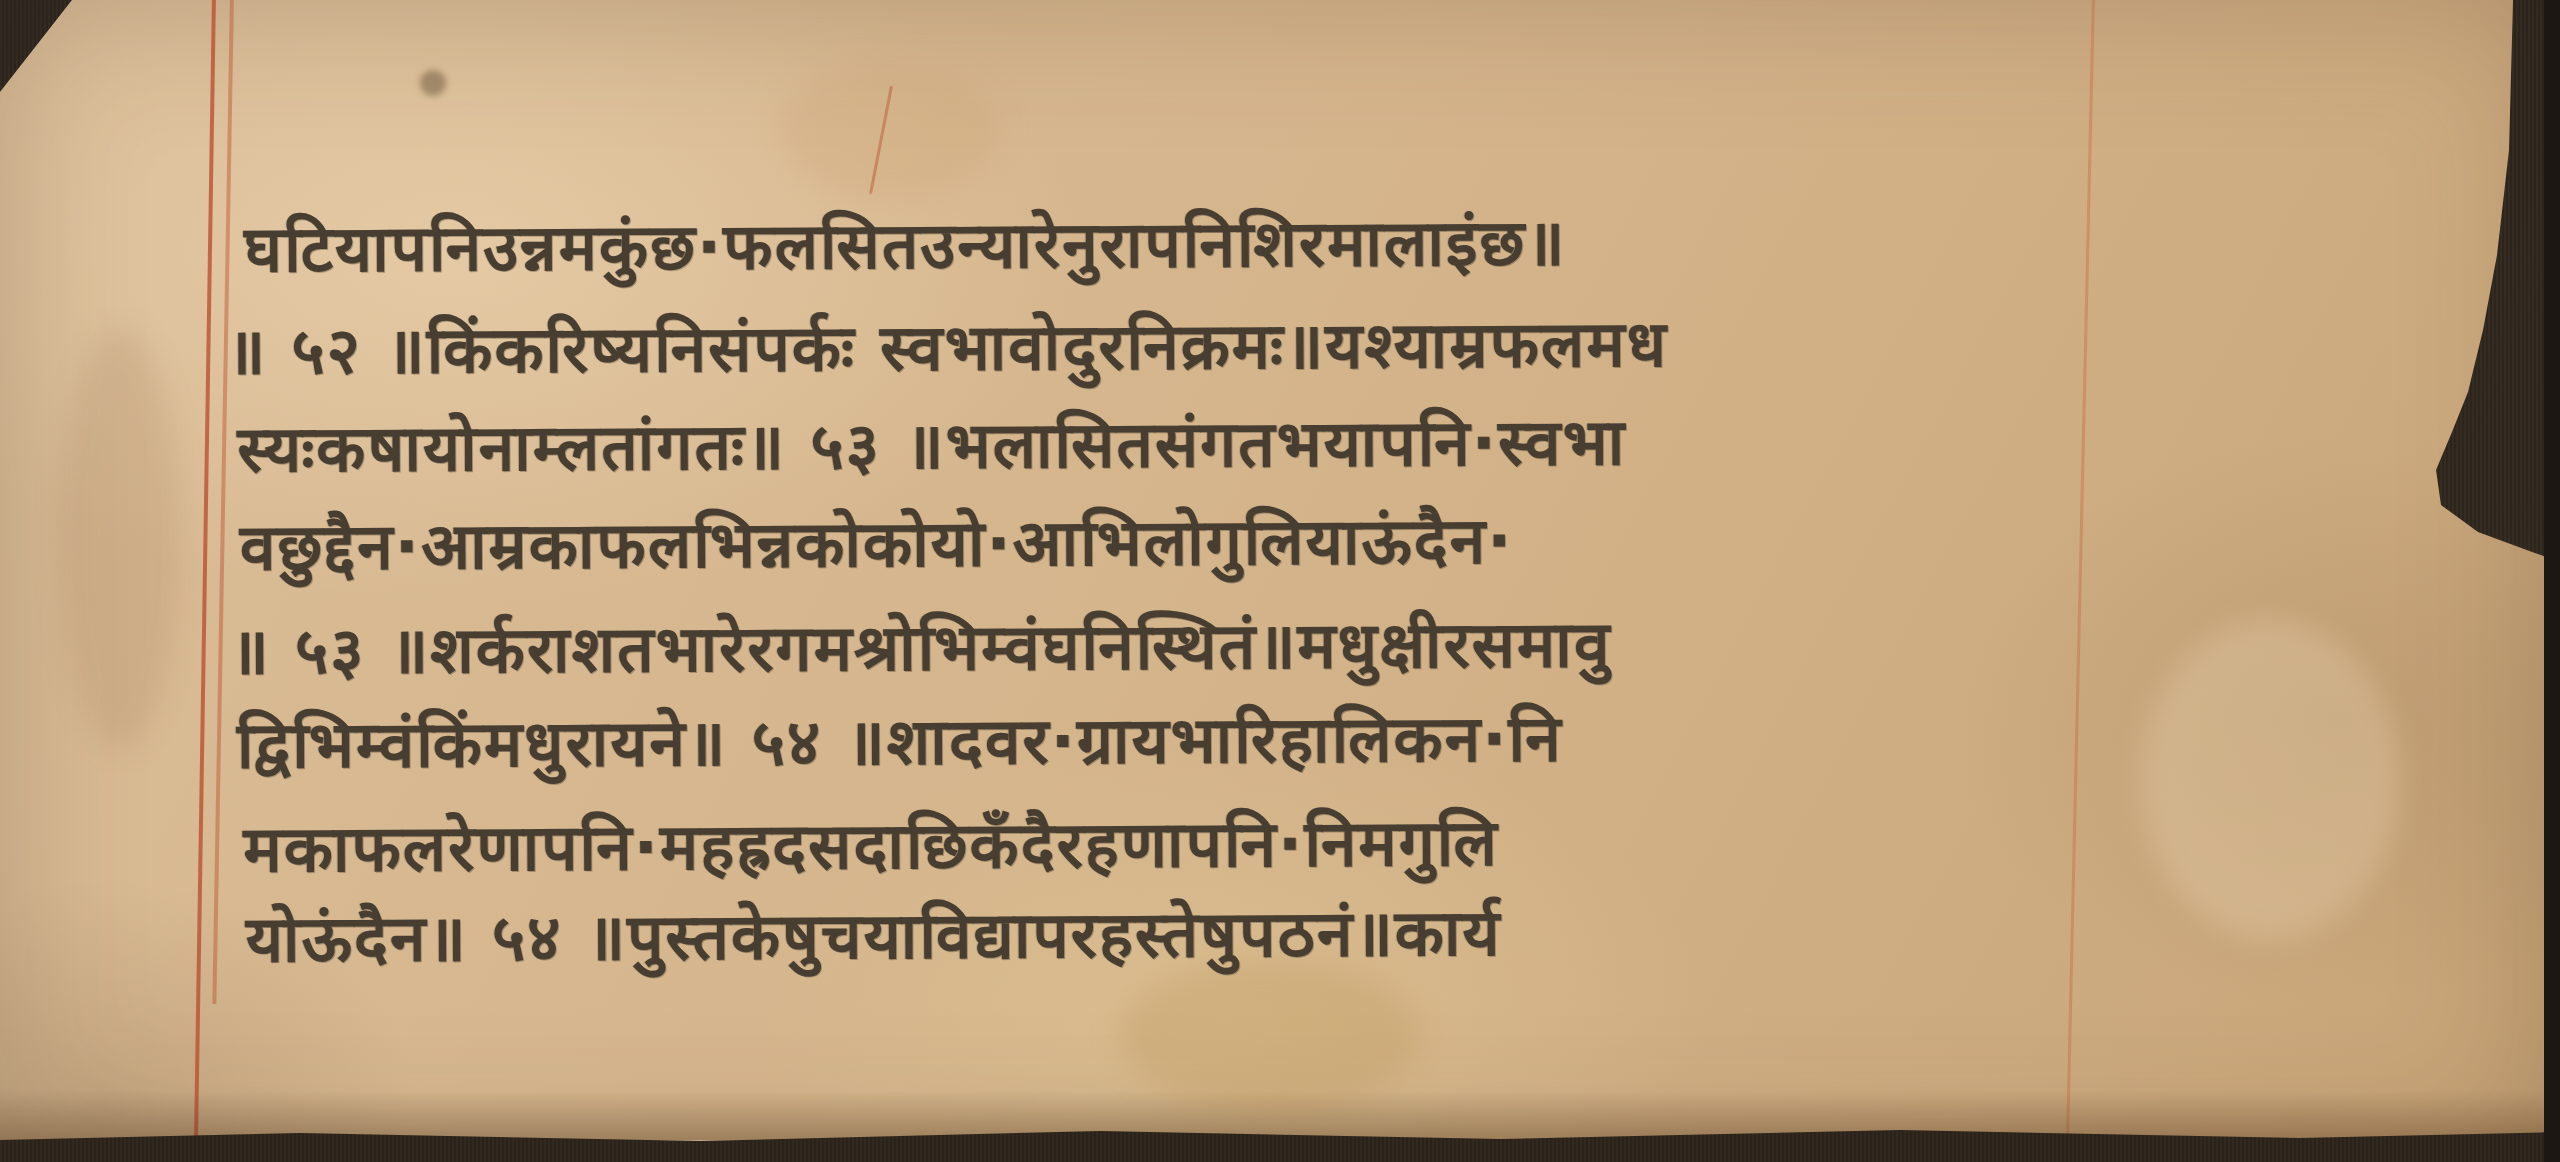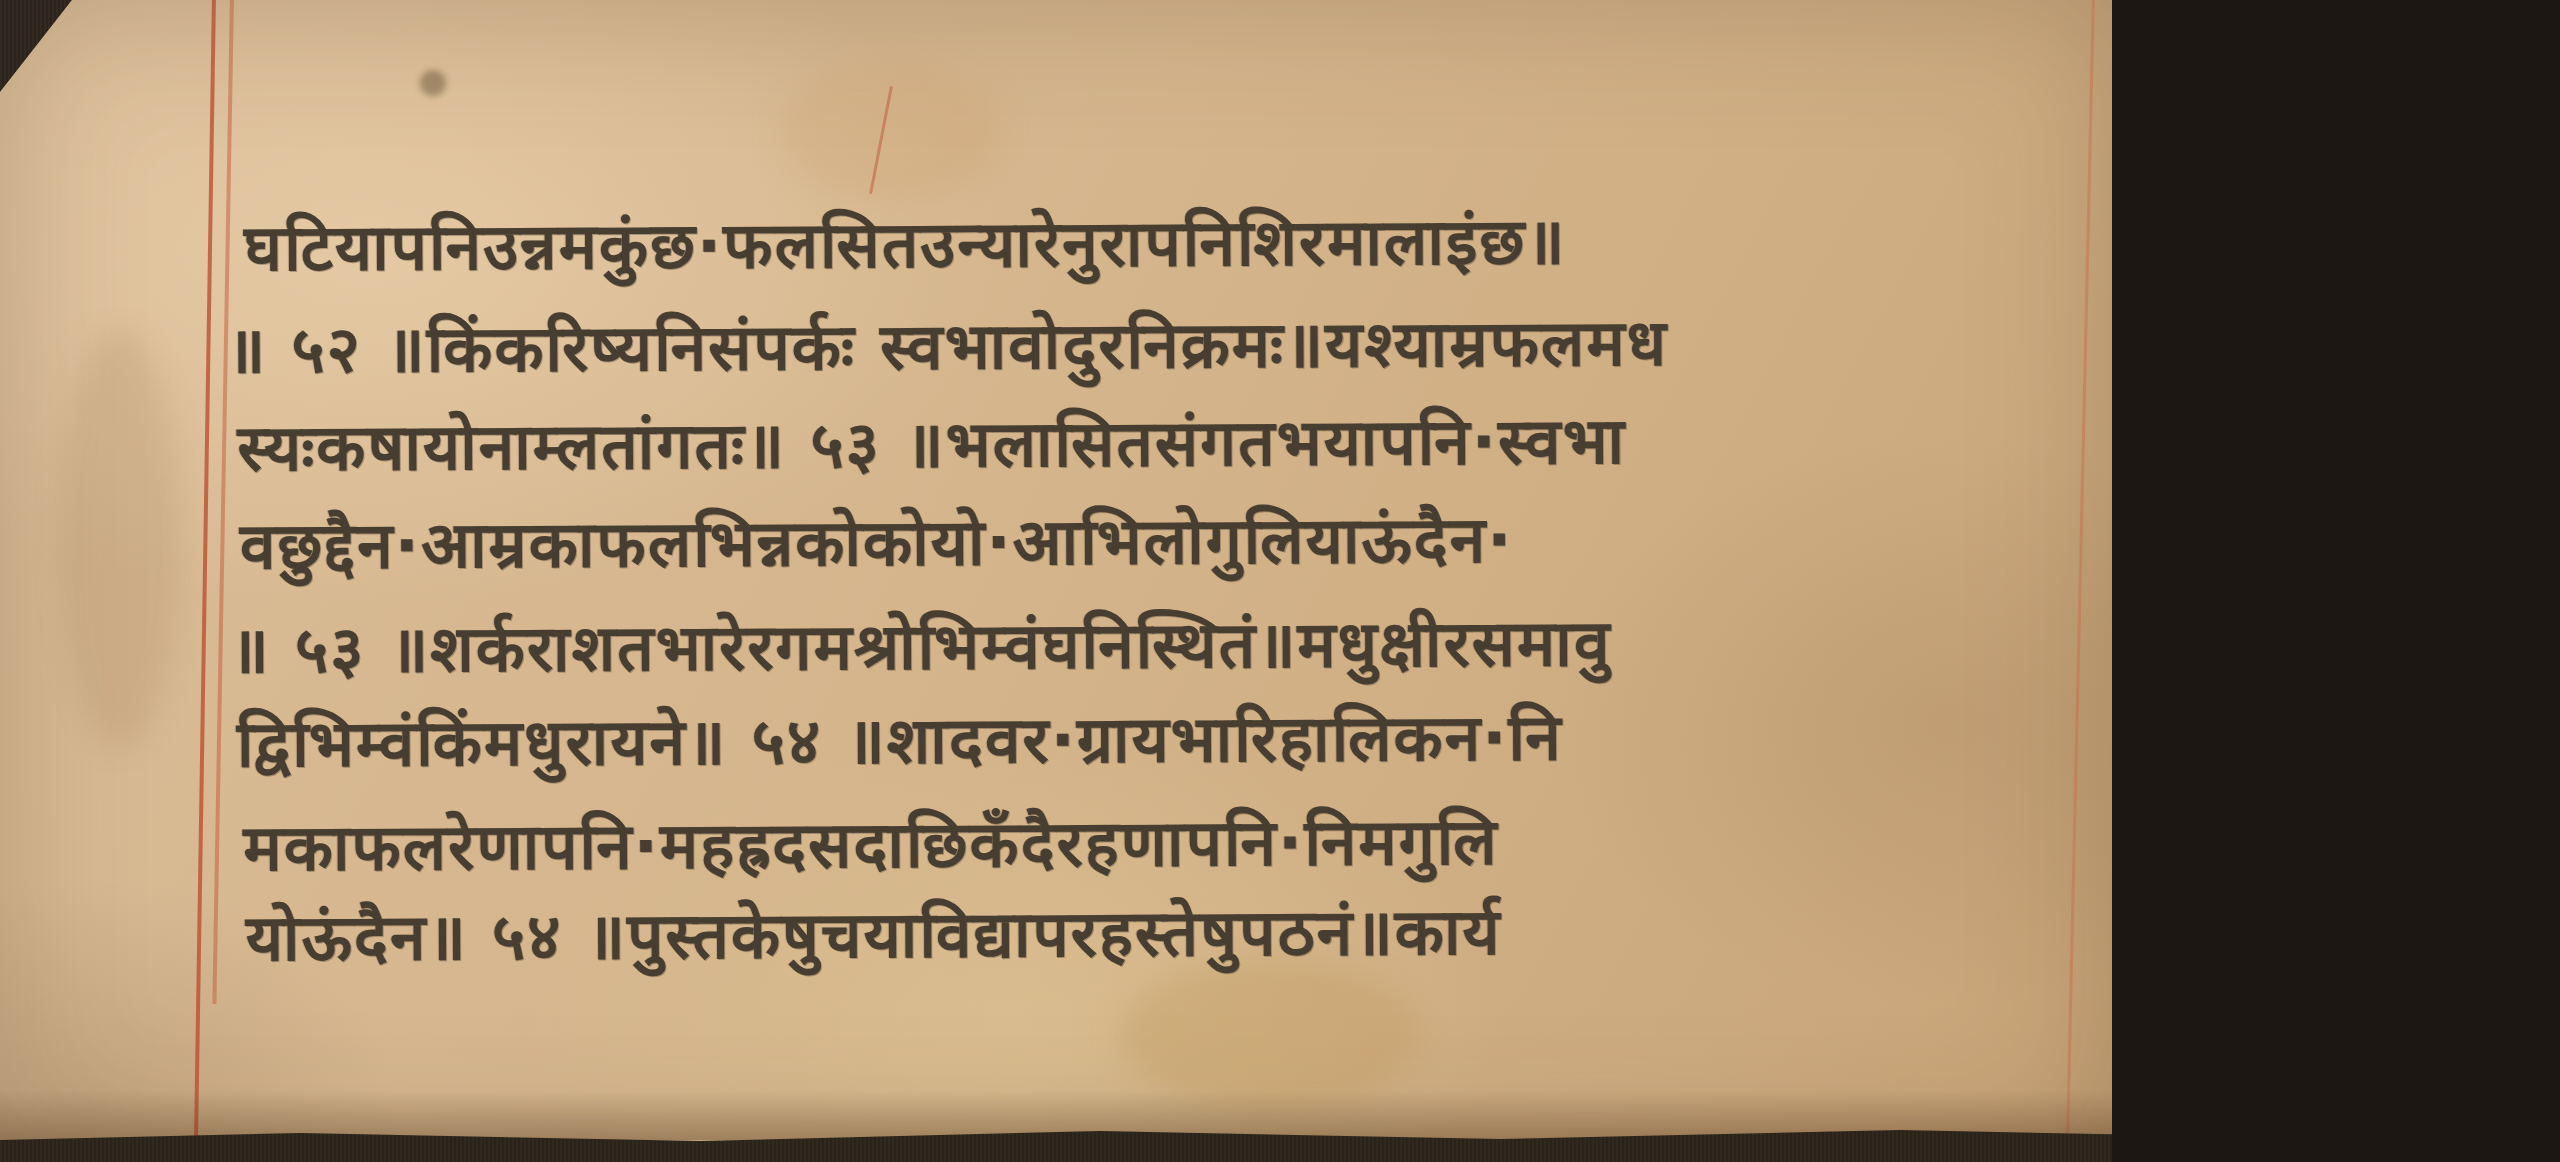--- a/index.html
+++ b/index.html
@@ -3,21 +3,21 @@
 <meta charset="utf-8">
 <style>
   html, body {
     margin: 0;
     padding: 0;
     background: #1c1712;
     font-family: "DejaVu Sans", sans-serif;
   }
   .stage {
     position: relative;
-    width: 2112px;
+    width: 2544px;
     height: 1162px;
     overflow: hidden;
     background: #282018;
   }
   
   .cloth {
     position: absolute;
     inset: 0;
     background:
       repeating-linear-gradient(90deg, rgba(255,255,255,0.025) 0 2px, rgba(0,0,0,0.05) 2px 4px),

